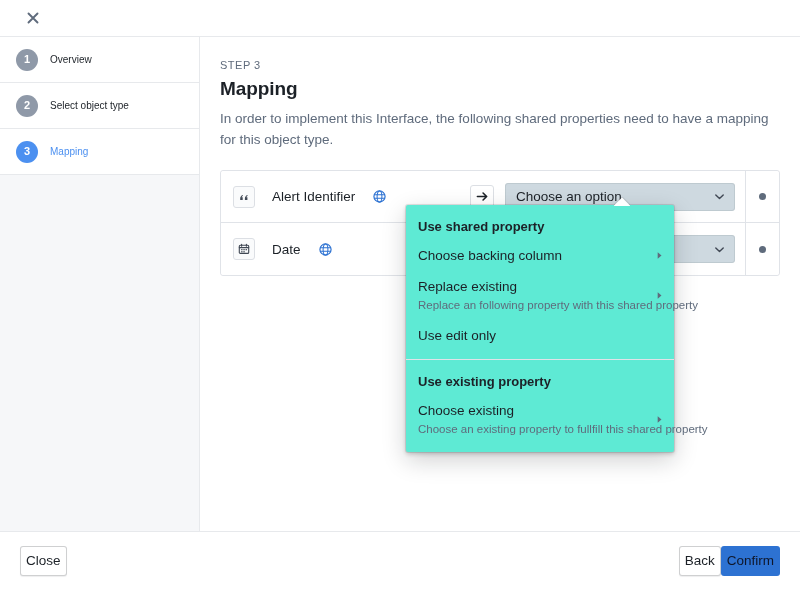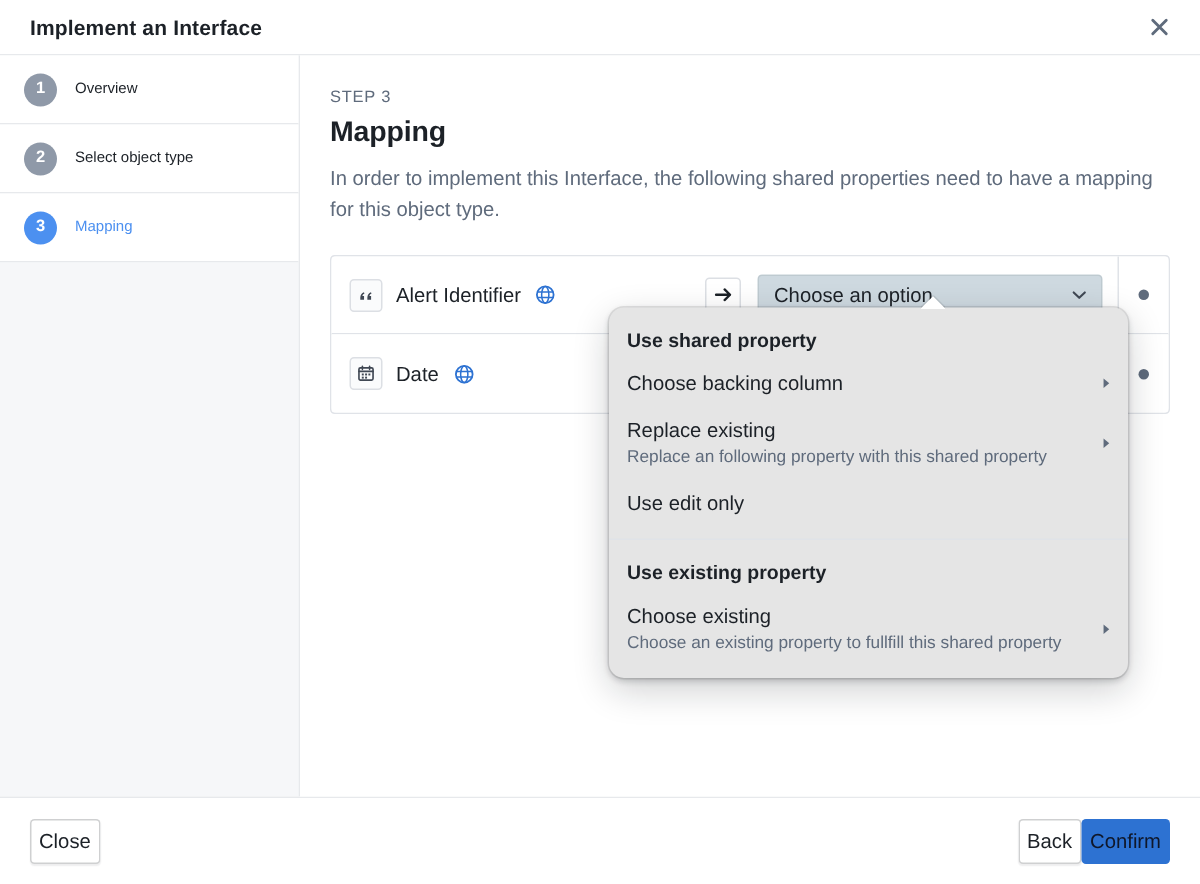--- a/index.html
+++ b/index.html
@@ -144,21 +144,21 @@
     border-bottom: 1px solid #e0e3e8;
     background: #ffffff;
   }
   .mapping-row:last-child { border-bottom: none; }
   .mapping-row:first-child { border-radius: 3px 3px 0 0; }
   .mapping-row:last-child { border-radius: 0 0 3px 3px; }
 
   .prop-cell {
     display: flex;
     align-items: center;
-    gap: 9px;
+    gap: 17px;
     padding-left: 12px;
     width: 238px;
     min-width: 238px;
   }
   .type-icon {
     width: 22px;
     height: 22px;
     min-width: 22px;
     border: 1px solid #dcdfe4;
     border-radius: 3px;
@@ -238,23 +238,23 @@
     height: 7px;
     border-radius: 50%;
     background: #5f6b7c;
   }
 
   
   .popover {
     position: absolute;
     left: 206px;
     top: 168px;
-    width: 346px;
-    background: #e5e5e5;
-    border-radius: 10px;
+    width: 268px;
+    background: #5eead4;
+    border-radius: 2px;
     box-shadow: 0 0 0 1px rgba(17,20,24,.1), 0 2px 4px rgba(17,20,24,.2), 0 8px 24px rgba(17,20,24,.2);
     z-index: 40;
   }
   .popover-arrow {
     position: absolute;
     top: -8px;
     left: 208px;
     width: 16px;
     height: 9px;
     overflow: hidden;
@@ -340,21 +340,20 @@
     background: #2d72d2;
     color: #0f172a;
   }
 </style>
 </head>
 <body>
 
 <div class="dialog">
 
   <div class="dialog-header">
-    <div class="dialog-title">Implement an Interface</div>
     <div class="close-btn">
       <svg width="12" height="12" viewBox="0 0 12 12" aria-hidden="true">
         <path d="M1.5 1.5 L10.5 10.5 M10.5 1.5 L1.5 10.5" stroke="currentColor" stroke-width="1.9" stroke-linecap="round"></path>
       </svg>
     </div>
   </div>
 
   <div class="dialog-body">
 
     <div class="sidebar">

